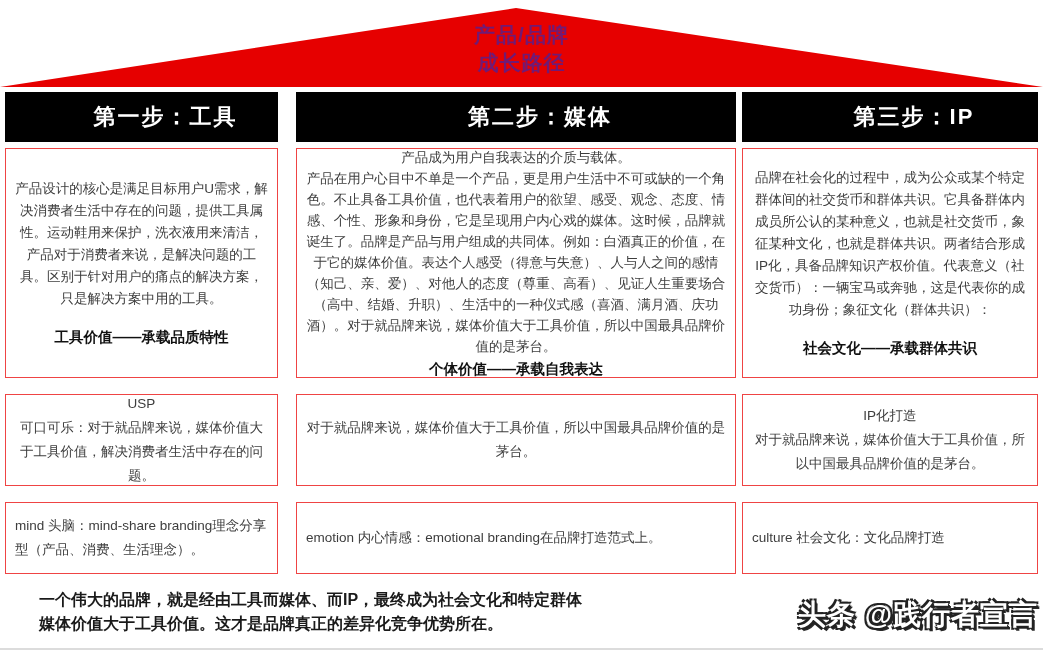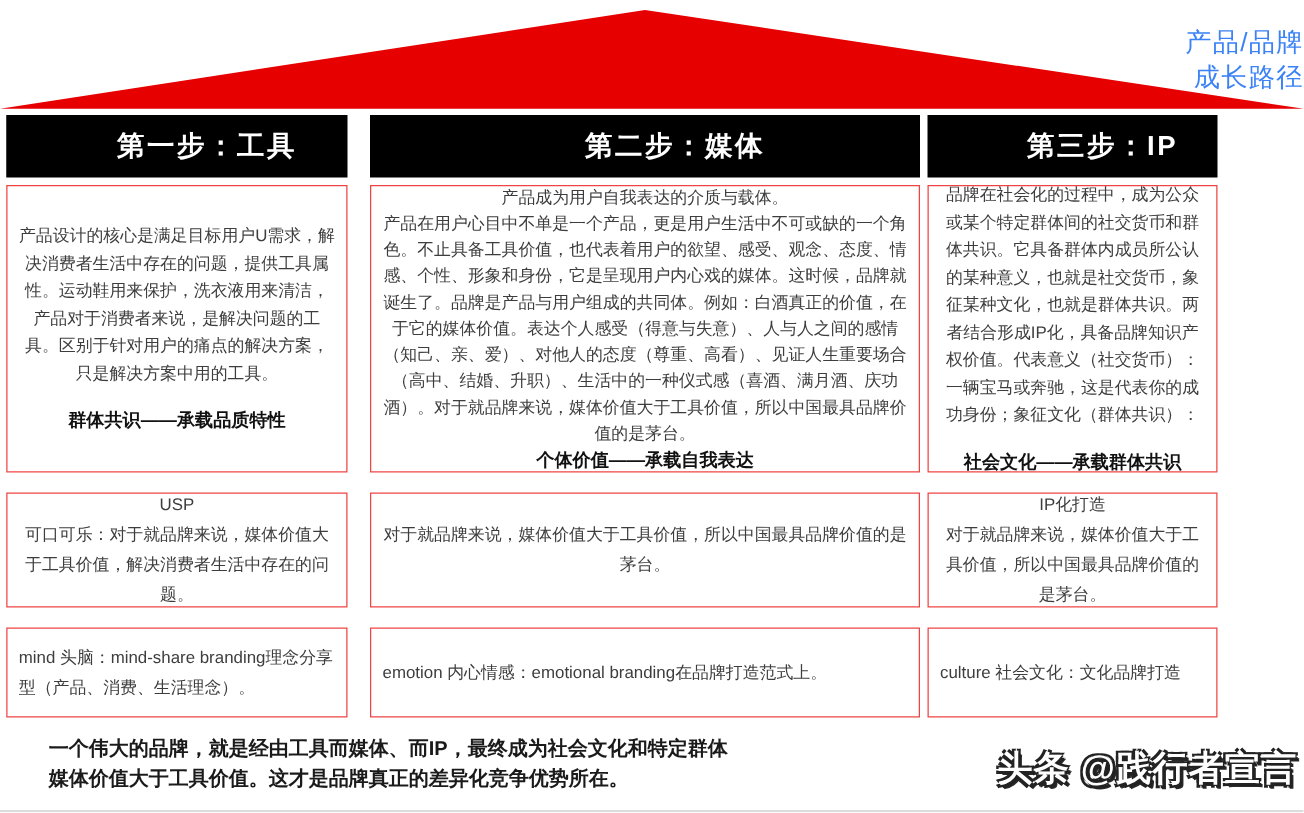--- a/index.html
+++ b/index.html
@@ -8,27 +8,27 @@
     position: relative;
     width: 1043px;
     height: 650px;
     background: #ffffff;
     font-family: "Liberation Sans", sans-serif;
     overflow: hidden;
   }
   .banner-svg { position: absolute; top: 0; left: 0; display: block; }
   .banner-title {
     position: absolute; top: 21px; left: 0; width: 100%;
-    text-align: right; color: #3b82f6; font-weight: normal;
+    text-align: center; color: #701a75; font-weight: bold;
     font-size: 21px; line-height: 28px; letter-spacing: 1px;
   }
   .col { position: absolute; top: 92px; height: 484px; }
   .col-0 { left: 5px;   width: 273px; }
   .col-1 { left: 296px; width: 440px; }
-  .col-2 { left: 742px; width: 232px; }
+  .col-2 { left: 742px; width: 296px; }
   .col-header {
     position: absolute; top: 0; left: 0; right: 0; height: 50px;
     background: #000000; color: #ffffff;
     font-size: 22px; font-weight: bold; letter-spacing: 2px;
     text-align: center; line-height: 50px; padding-left: 48px;
   }
   .box {
     position: absolute; left: 0; right: 0;
     border: 1px solid #ef4444; background: #ffffff;
     display: flex; flex-direction: column; justify-content: center;
@@ -76,21 +76,21 @@
   <div class="banner-title">
     <div>产品/品牌</div>
     <div>成长路径</div>
   </div>
 
   <section class="col col-0">
     <header class="col-header">第一步：工具</header>
     <div class="box box1">
 
       <p class="body-text">产品设计的核心是满足目标用户U需求，解决消费者生活中存在的问题，提供工具属性。运动鞋用来保护，洗衣液用来清洁，产品对于消费者来说，是解决问题的工具。区别于针对用户的痛点的解决方案，只是解决方案中用的工具。</p>
-      <p class="highlight">群体共识——承载品质特性</p>
+      <p class="highlight">工具价值——承载品质特性</p>
     </div>
     <div class="box box2">
       <p class="box2-title">USP</p>
       <p>可口可乐：对于就品牌来说，媒体价值大于工具价值，解决消费者生活中存在的问题。</p>
     </div>
     <div class="box box3">
       <p>mind 头脑：mind-share branding理念分享型（产品、消费、生活理念）。</p>
     </div>
   </section>
 

